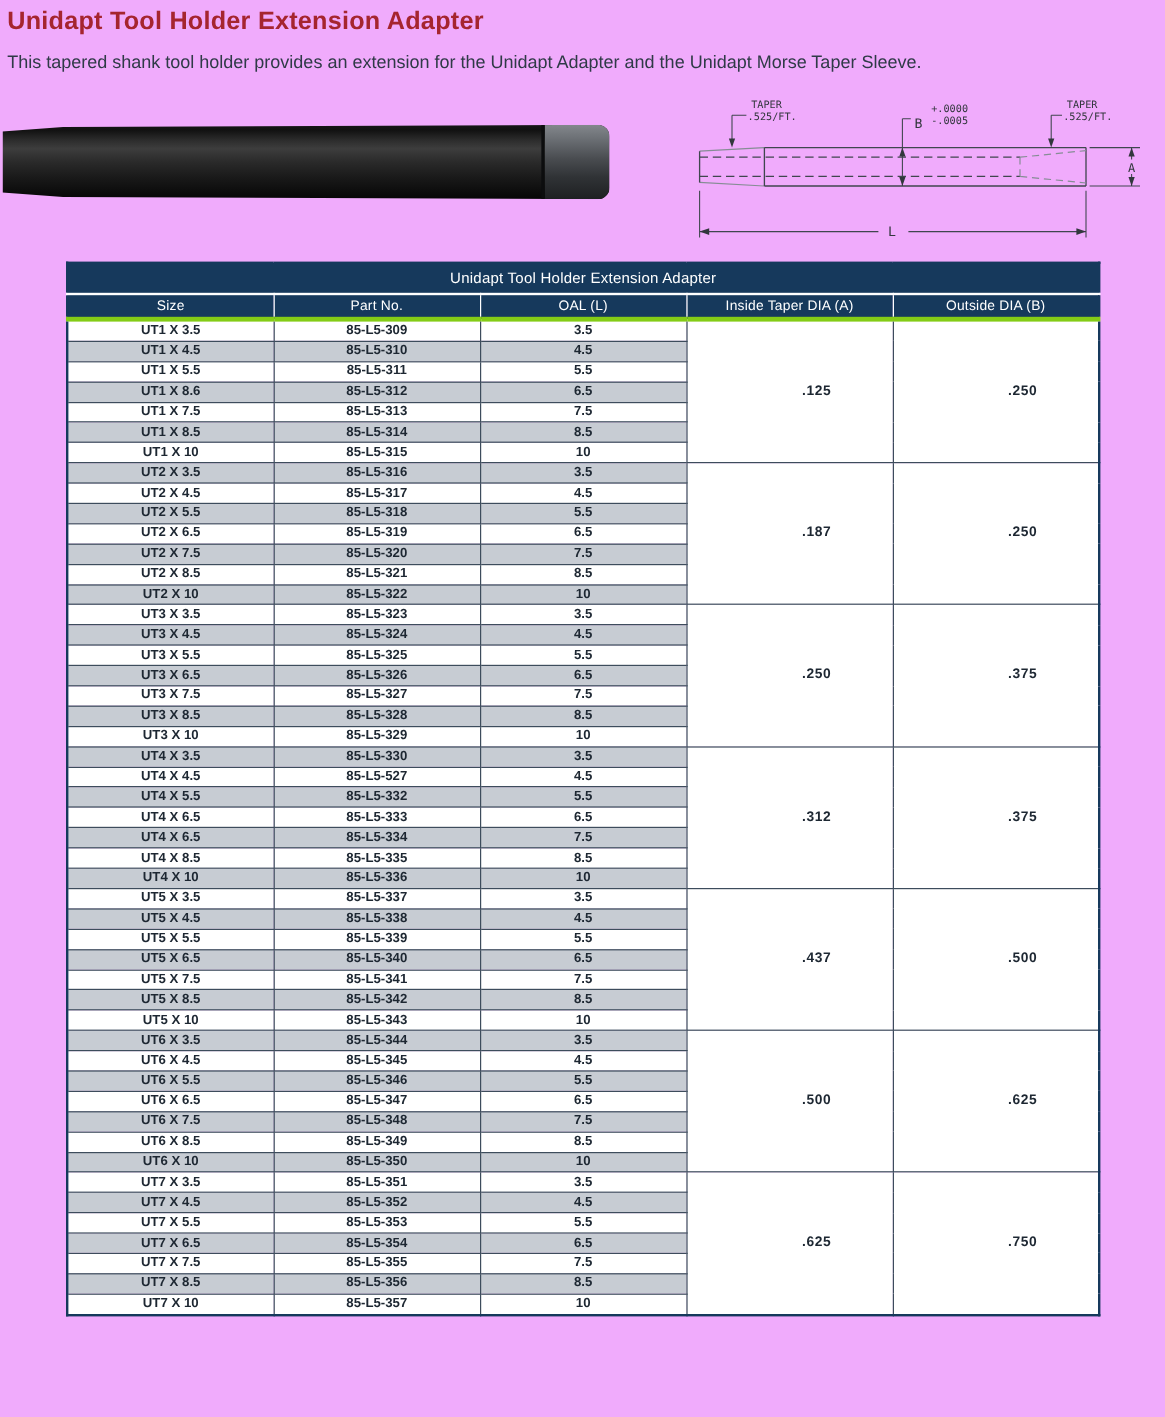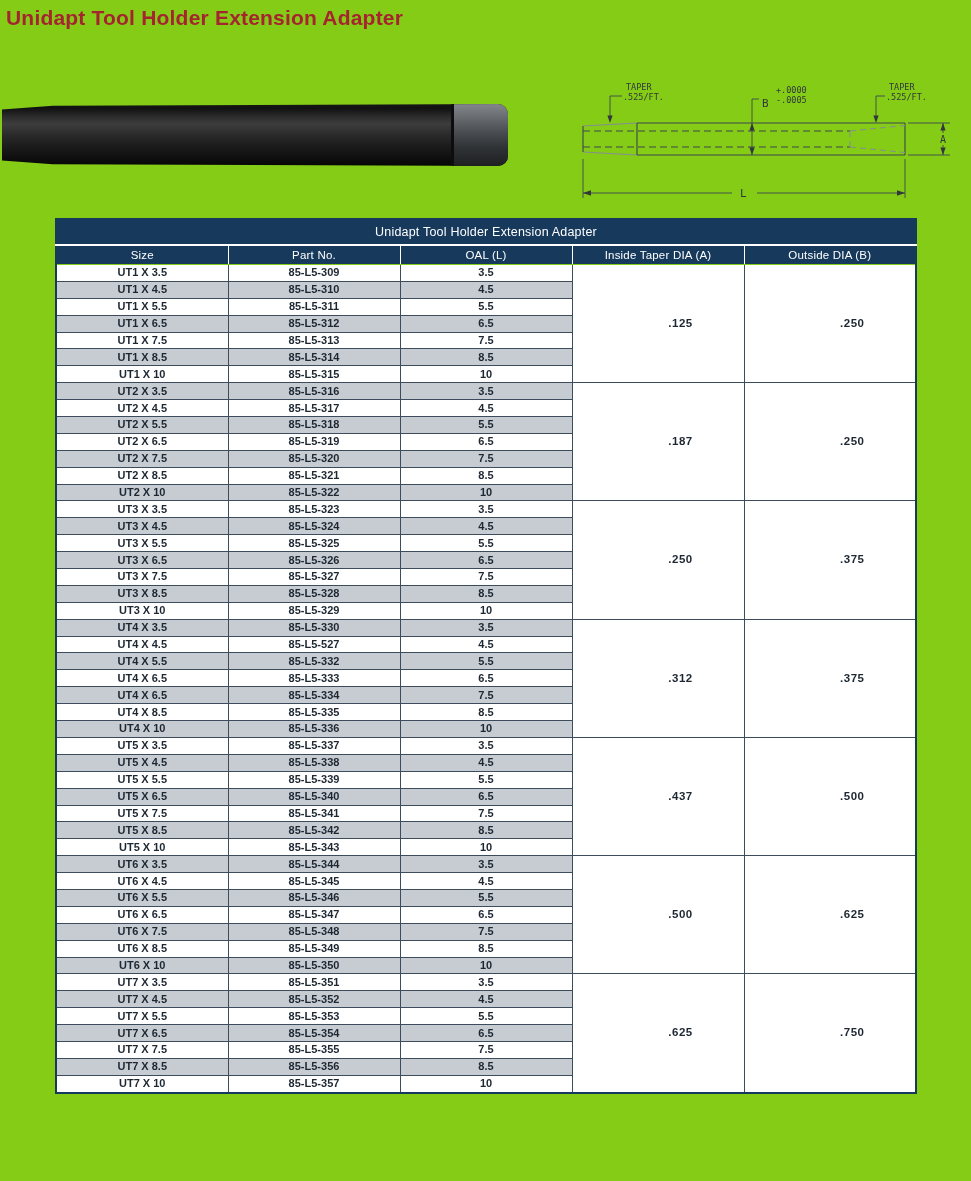--- a/index.html
+++ b/index.html
@@ -1,16 +1,16 @@
 <!DOCTYPE html>
 <html><head>
 <meta charset="utf-8">
 <style>
   html,body{margin:0;padding:0;background:#ffffff;}
-  #page{position:relative;width:971px;height:1181px;background:#84cc16;overflow:hidden;
+  #page{position:relative;width:971px;height:1181px;background:#f0abfc;overflow:hidden;
         font-family:"Liberation Sans",sans-serif;}
 
   
   #page-title{position:absolute;left:6px;top:6px;margin:0;font-size:21px;font-weight:700;
               color:#a5252f;letter-spacing:.2px;}
   #page-desc{position:absolute;left:6px;top:44px;margin:0;font-size:15px;color:#2f3a47;
              font-weight:400;}
 
   
   .photo{position:absolute;left:2px;top:104px;width:506px;height:62px;
@@ -33,33 +33,34 @@
   .dgraydash{stroke:#868d95;stroke-width:1;fill:none;stroke-dasharray:6 4;}
   .arr{fill:#32373d;stroke:none;}
 
   
   .spec{position:absolute;left:55px;top:218px;width:860px;border-collapse:collapse;
         table-layout:fixed;border:2px solid #16395c;}
   .spec col{width:172px;}
   .spec th{background:#16395c;color:#ffffff;font-weight:400;letter-spacing:.2px;}
   .spec .title-row th{height:22px;font-size:12.5px;border-bottom:2px solid #ffffff;}
   .spec .col-head th{height:16px;font-size:11.5px;border-left:1px solid #ffffff;
-                     border-bottom:1px solid #84cc16;}
+                     border-bottom:4px solid #84cc16;}
   .spec .col-head th:first-child{border-left:none;}
   .spec td{height:15.9px;text-align:center;font-size:11px;font-weight:700;color:#1d2732;
            border:1px solid #3d4c5c;padding:0;line-height:1;background:#ffffff;}
   .spec tr.stripe td{background:#c7ccd3;}
   .spec td.merged{background:#ffffff !important;font-size:11.5px;letter-spacing:.5px;padding-left:45px;}
 </style>
 </head>
 <body>
 
 <div id="page">
 
   <h1 id="page-title">Unidapt Tool Holder Extension Adapter</h1>
+  <p id="page-desc">This tapered shank tool holder provides an extension for the Unidapt Adapter and the Unidapt Morse Taper Sleeve.</p>
 
   <div class="photo">
     <div class="photo-tip"></div>
   </div>
 
   <svg class="drawing" viewBox="0 0 400 125">
 
     <path class="dgray" d="M13,46 L67,43 M13,72 L67,75"></path>
     <path class="dline" d="M13,46 L13,72 M67,43 L67,75"></path>
 
@@ -129,21 +130,21 @@
           <td>UT1 X 4.5</td>
           <td>85-L5-310</td>
           <td>4.5</td>
         </tr>
         <tr>
           <td>UT1 X 5.5</td>
           <td>85-L5-311</td>
           <td>5.5</td>
         </tr>
         <tr class="stripe">
-          <td>UT1 X 6.5</td>
+          <td>UT1 X 8.6</td>
           <td>85-L5-312</td>
           <td>6.5</td>
         </tr>
         <tr>
           <td>UT1 X 7.5</td>
           <td>85-L5-313</td>
           <td>7.5</td>
         </tr>
         <tr class="stripe">
           <td>UT1 X 8.5</td>

